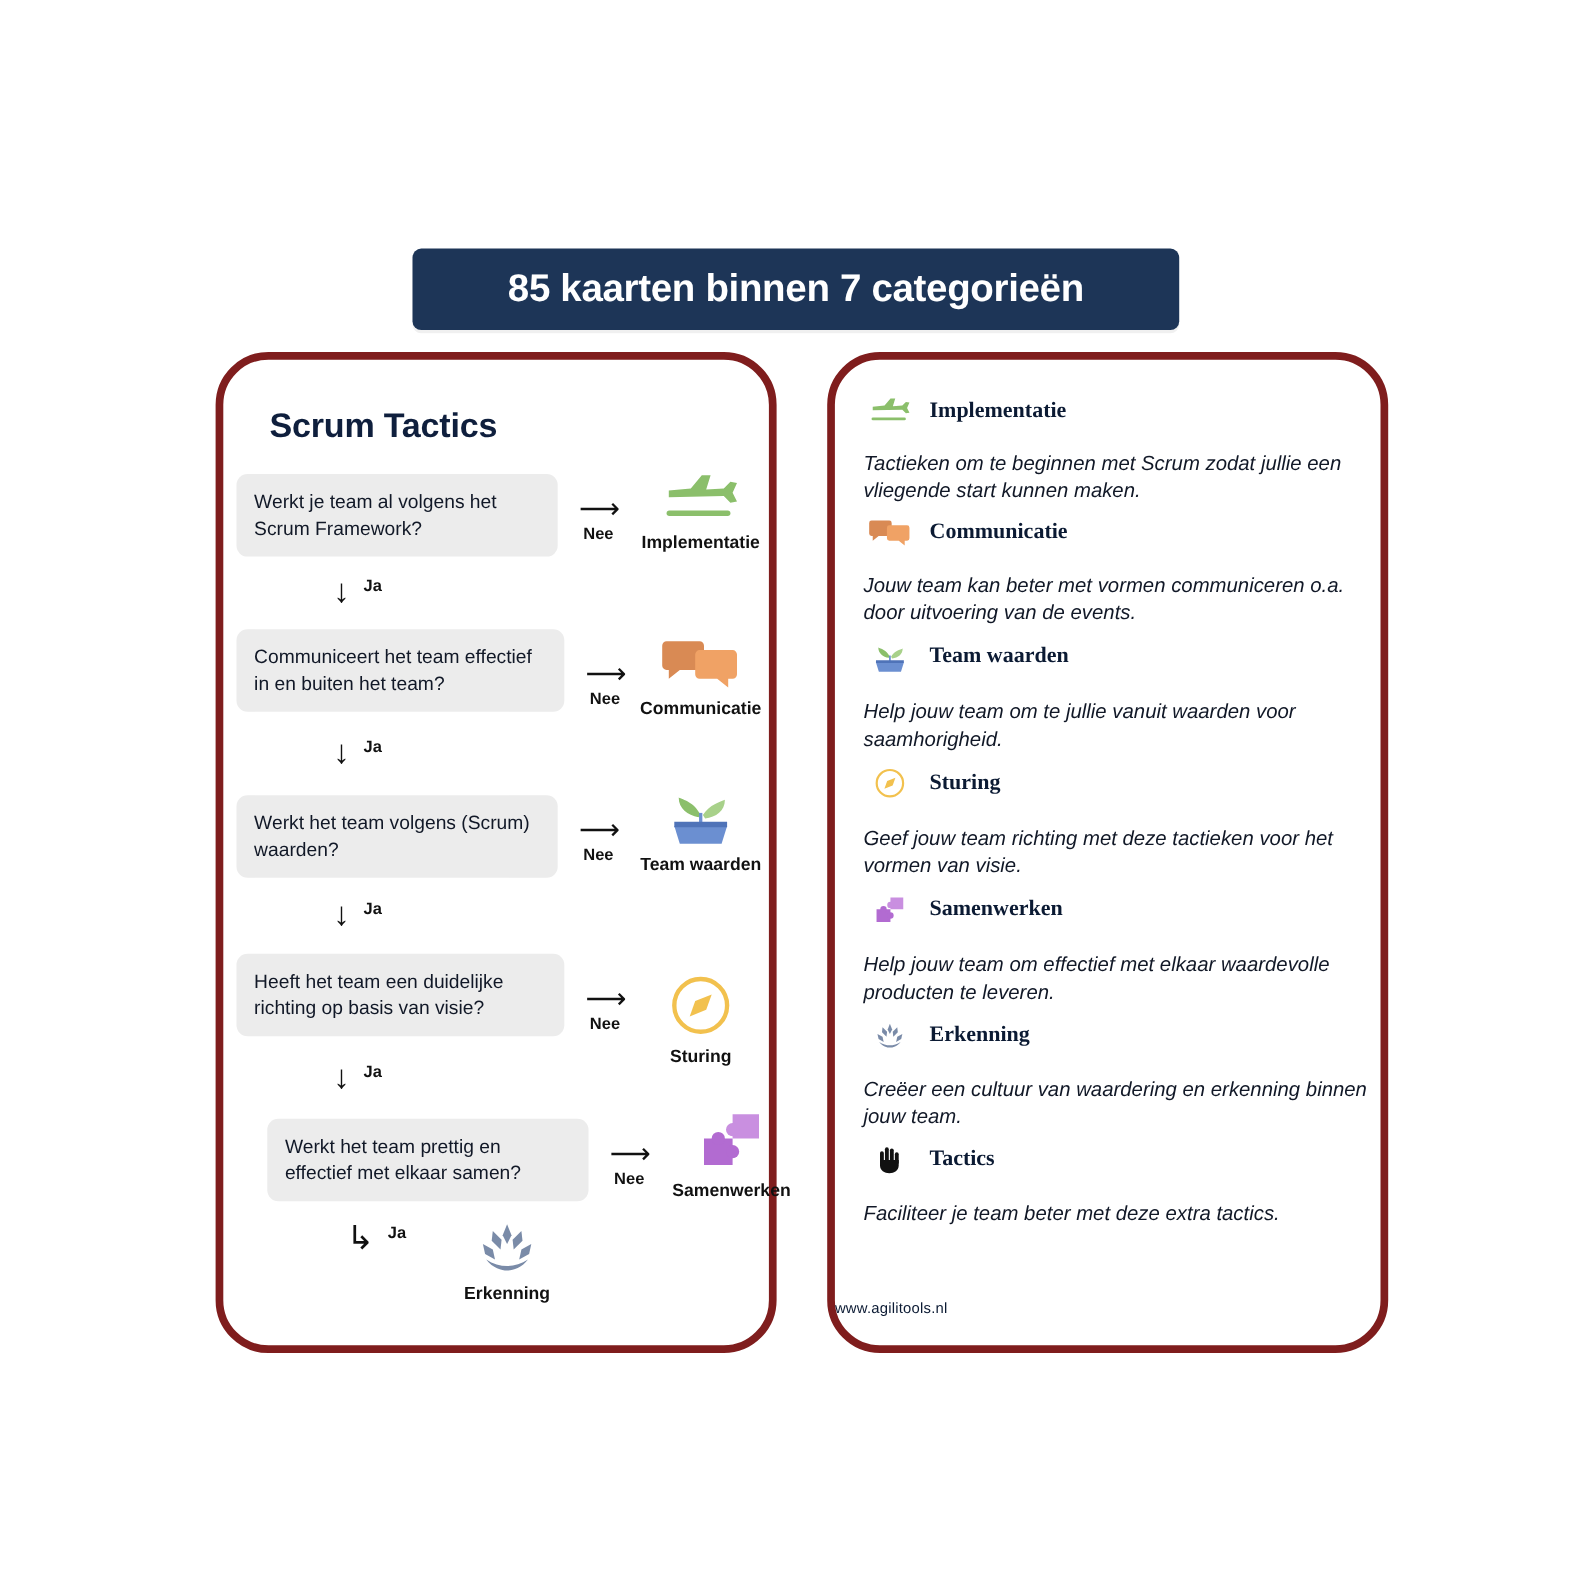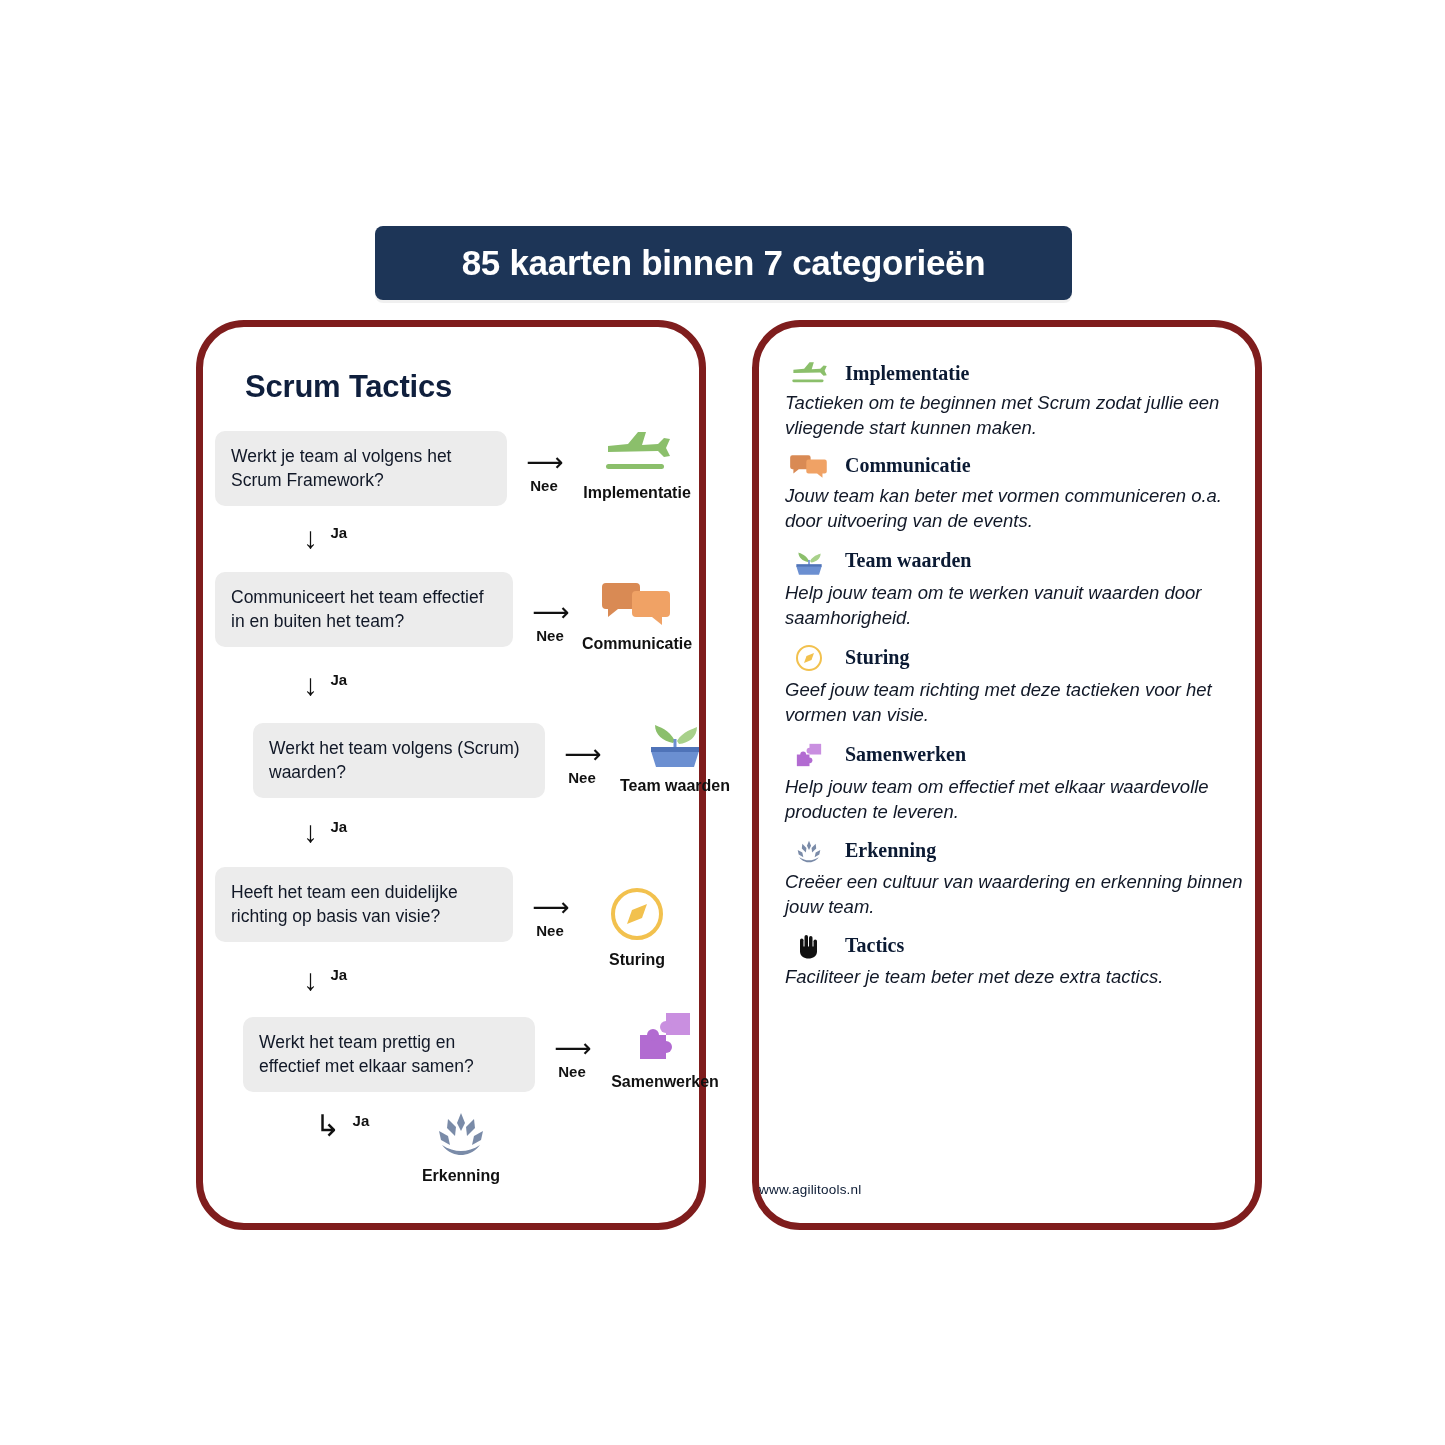--- a/index.html
+++ b/index.html
@@ -153,21 +153,21 @@
     font-size: 20px;
     font-weight: bold;
     color: #0b1a33;
     font-family: "Liberation Serif", serif;
   }
   .legend-desc {
     font-size: 18.5px;
     font-style: italic;
     color: #111827;
     line-height: 1.35;
-    margin-top: 4px;
+    margin-top: 22px;
     padding-left: 4px;
   }
   #legend-url {
     position: absolute;
     left: 0; right: 0;
     bottom: 26px;
     font-size: 13.5px;
     font-weight: normal;
     color: #0b1a33;
     letter-spacing: 0.2px;
@@ -223,21 +223,21 @@
         </span>
         <span class="cat-label">Communicatie</span>
       </div>
     </div>
 
     <div class="down-arrow" style="left:100px; top:343px;">
       <span class="glyph">↓</span>
       <span class="ja">Ja</span>
     </div>
 
-    <div class="flow-row" style="top:396px; height:86px;margin-left:38px;">
+    <div class="flow-row" style="top:396px; height:86px;">
       <div class="qbox" style="width:292px;">Werkt het team volgens (Scrum) waarden?</div>
       <div class="arrow-right" style="left:300px; top:18px;">
         <span class="glyph">⟶</span>
         <span class="nee">Nee</span>
       </div>
       <div class="cat-right" style="top:-12px;">
         <span class="icon-box">
           <svg width="72" height="60" viewBox="0 0 72 60">
             <path d="M36 30 C30 18 20 16 16 14 C16 24 24 30 34 32" fill="#8bbf6b"></path>
             <path d="M38 30 C44 20 54 18 58 16 C58 26 50 32 40 33" fill="#a8d18a"></path>
@@ -357,21 +357,21 @@
             <svg width="38" height="32" viewBox="0 0 72 60">
               <path d="M36 30 C30 18 20 16 16 14 C16 24 24 30 34 32" fill="#8bbf6b"></path>
               <path d="M38 30 C44 20 54 18 58 16 C58 26 50 32 40 33" fill="#a8d18a"></path>
               <rect x="34.5" y="28" width="3" height="12" fill="#6b8fd1"></rect>
               <path d="M12 40 h48 l-5 16 h-38 z" fill="#6b8fd1"></path>
               <path d="M12 36 h48 v5 h-48 z" fill="#4f73b8"></path>
             </svg>
           </span>
           <span class="lh-title">Team waarden</span>
         </div>
-        <div class="legend-desc">Help jouw team om te werken vanuit waarden door saamhorigheid.</div>
+        <div class="legend-desc">Help jouw team om te jullie vanuit waarden voor saamhorigheid.</div>
       </div>
 
       <div class="legend-item">
         <div class="legend-head">
           <span class="lh-icon">
             <svg width="32" height="32" viewBox="0 0 64 62">
               <circle cx="32" cy="31" r="24" fill="none" stroke="#f2c14e" stroke-width="4"></circle>
               <path d="M42 21 L27 27 L22 41 L37 35 Z" fill="#f2c14e"></path>
             </svg>
           </span>

